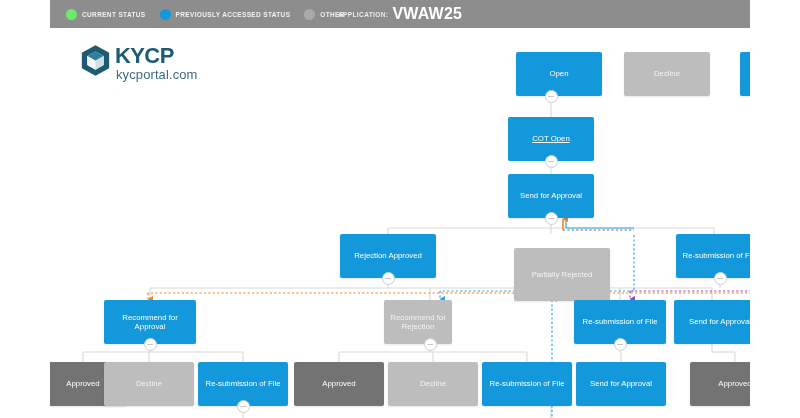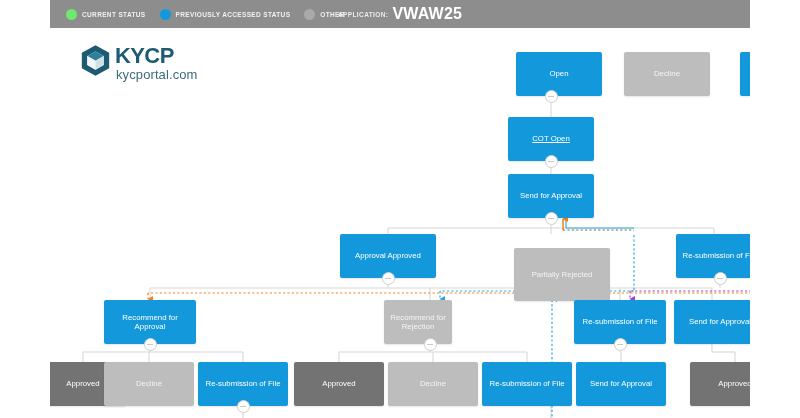--- a/index.html
+++ b/index.html
@@ -248,21 +248,21 @@
       </div>
       <div class="node blue" style="left: 508px; top: 117px; width: 86px; height: 44px; text-decoration: underline;">
         <span>COT Open</span>
       </div>
       <div class="knob" style="left: 544.5px; top: 154.5px;"></div>
       <div class="node blue" style="left: 508px; top: 174px; width: 86px; height: 44px;">
         <span>Send for Approval</span>
       </div>
       <div class="knob" style="left: 544.5px; top: 211.5px;"></div>
       <div class="node blue" style="left: 340px; top: 234px; width: 96px; height: 44px;">
-        <span>Approval Approved</span>
+        <span>Rejection Approved</span>
       </div>
       <div class="knob" style="left: 381.5px; top: 271.5px;"></div>
       <div class="node gray" style="left: 506px; top: 248px; width: 96px; height: 53px; margin-left: 8px;">
         <span>Partially Rejected</span>
       </div>
       <div class="node blue" style="left: 676px; top: 234px; width: 88px; height: 44px;">
         <span>Re-submission of File</span>
       </div>
       <div class="knob" style="left: 713.5px; top: 271.5px;"></div>
       <div class="node blue" style="left: 104px; top: 300px; width: 92px; height: 44px; align-items: center;">

